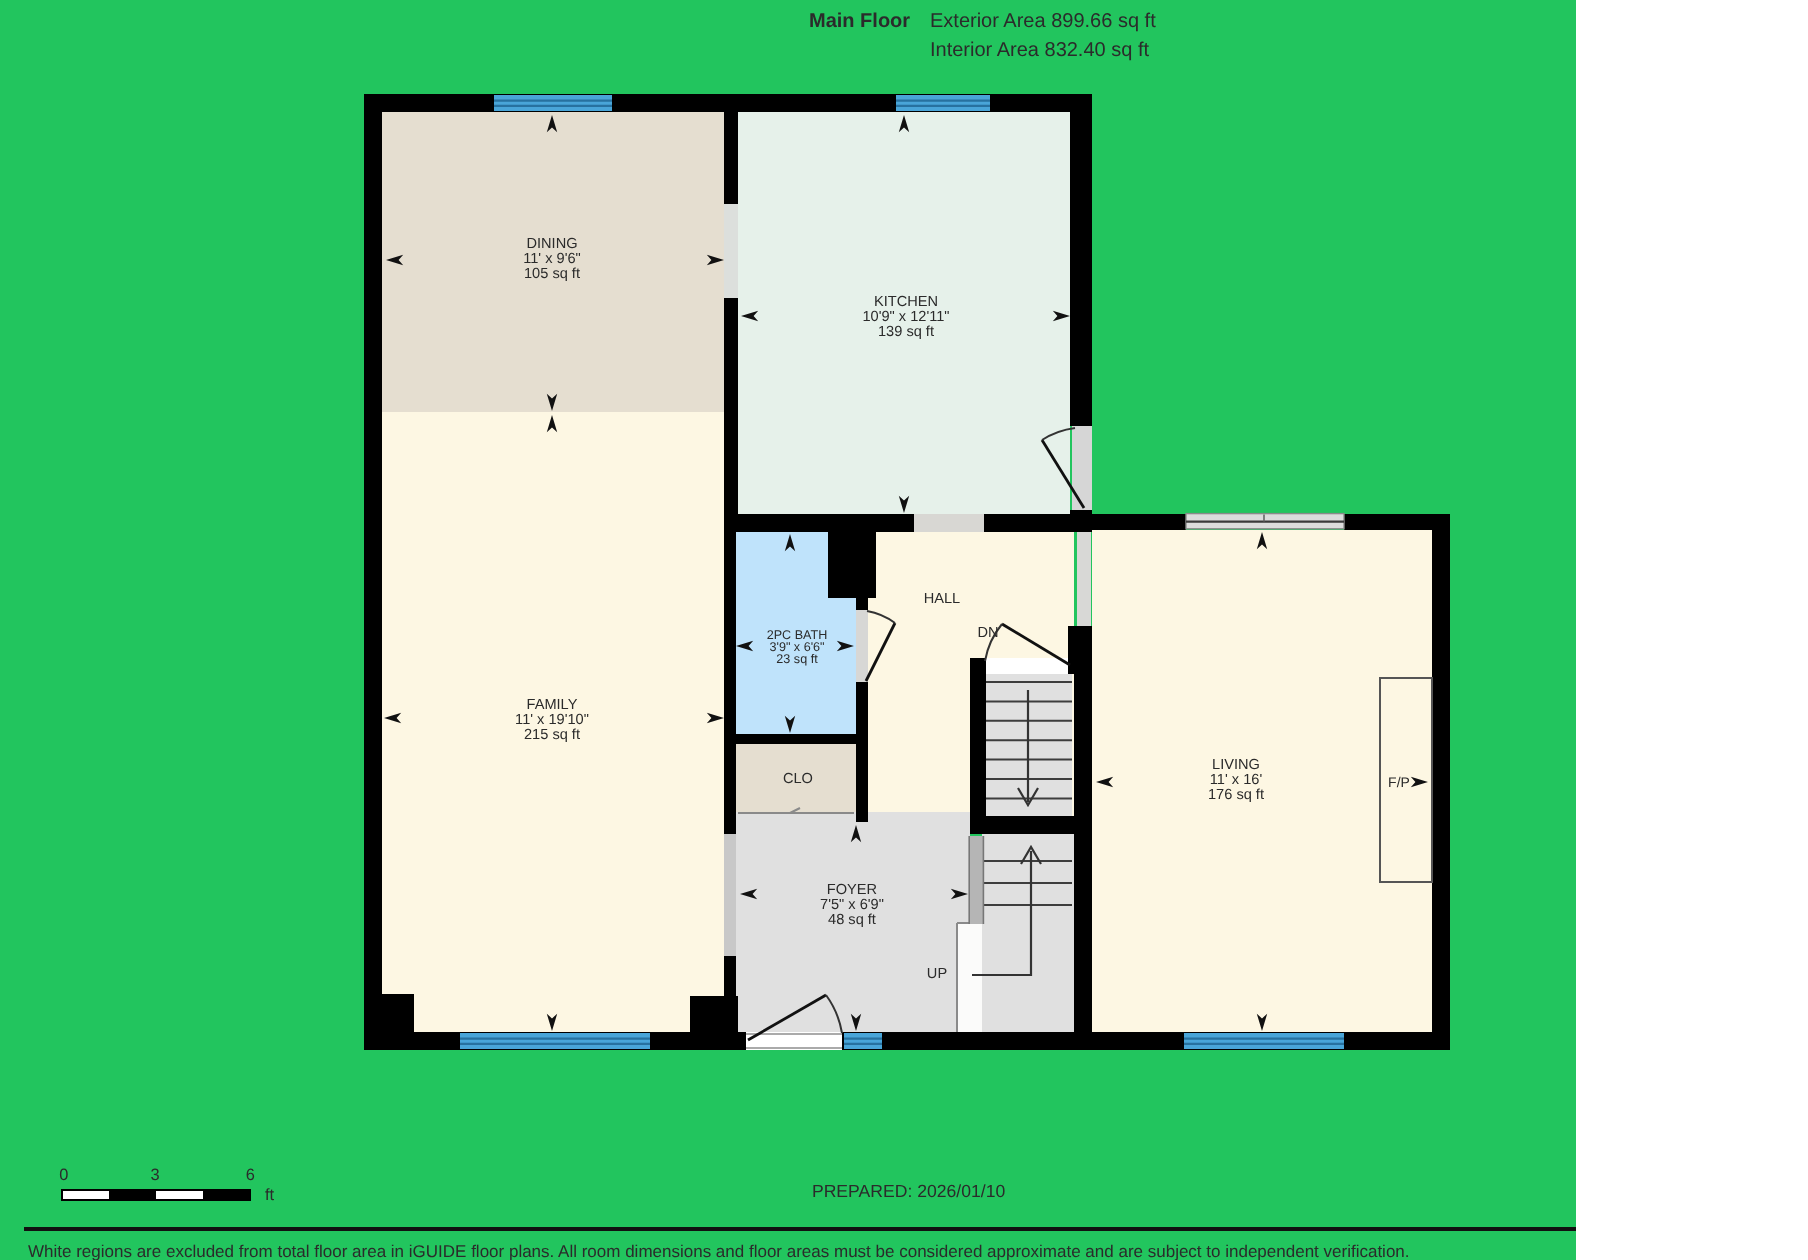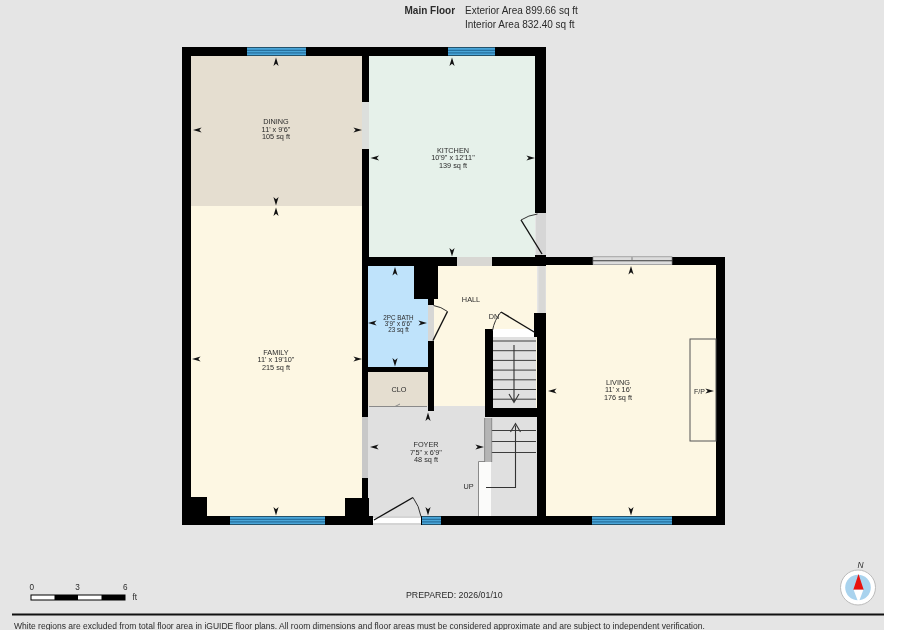--- a/index.html
+++ b/index.html
@@ -1,16 +1,16 @@
 <!DOCTYPE html>
 <html><head>
 <meta charset="utf-8">
 <style>
   html,body{margin:0;padding:0;background:#fff;}
-  .page{position:relative;width:884px;height:630px;font-family:"Liberation Sans",sans-serif;overflow:hidden;background:#e5e5e5;}
+  .page{position:relative;width:788px;height:630px;font-family:"Liberation Sans",sans-serif;overflow:hidden;background:#22c55e;}
   svg{position:absolute;left:0;top:0;}
   text{font-family:"Liberation Sans",sans-serif;fill:#2b2b2b;}
 </style>
 </head>
 <body>
 <div class="page">
 <svg width="904" height="630" viewBox="0 0 904 630">
 
 <text x="404.5" y="13.7" font-size="10" font-weight="bold" fill="#111">Main Floor</text>
 

